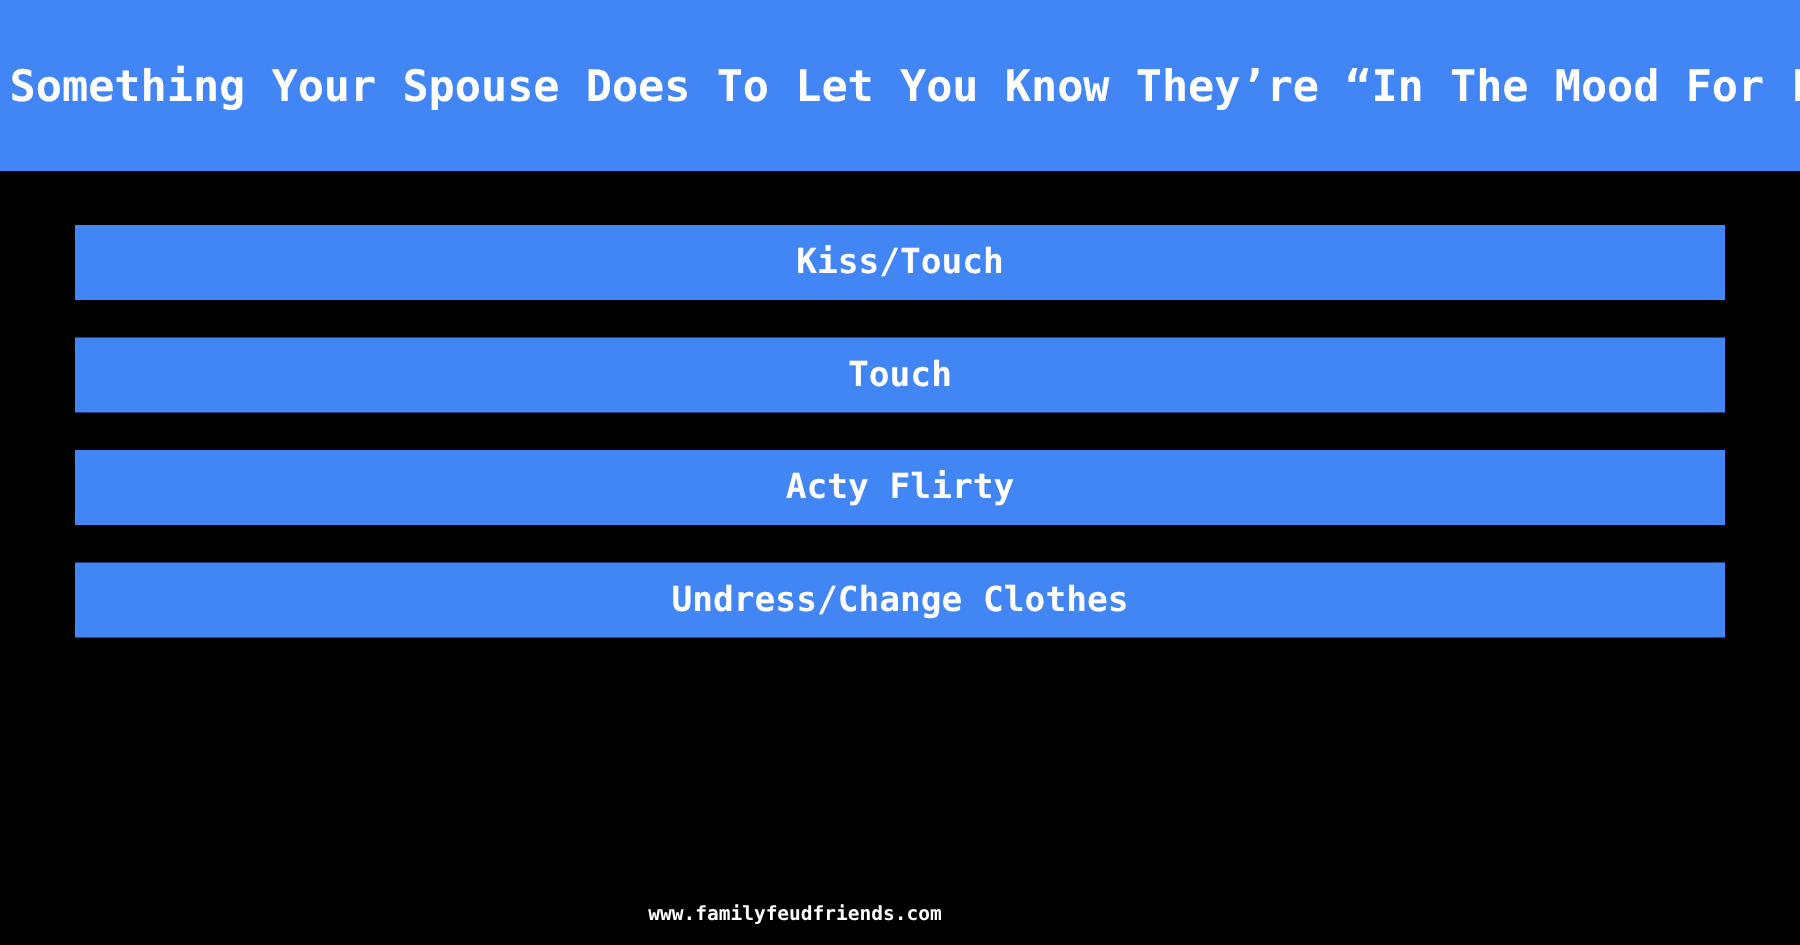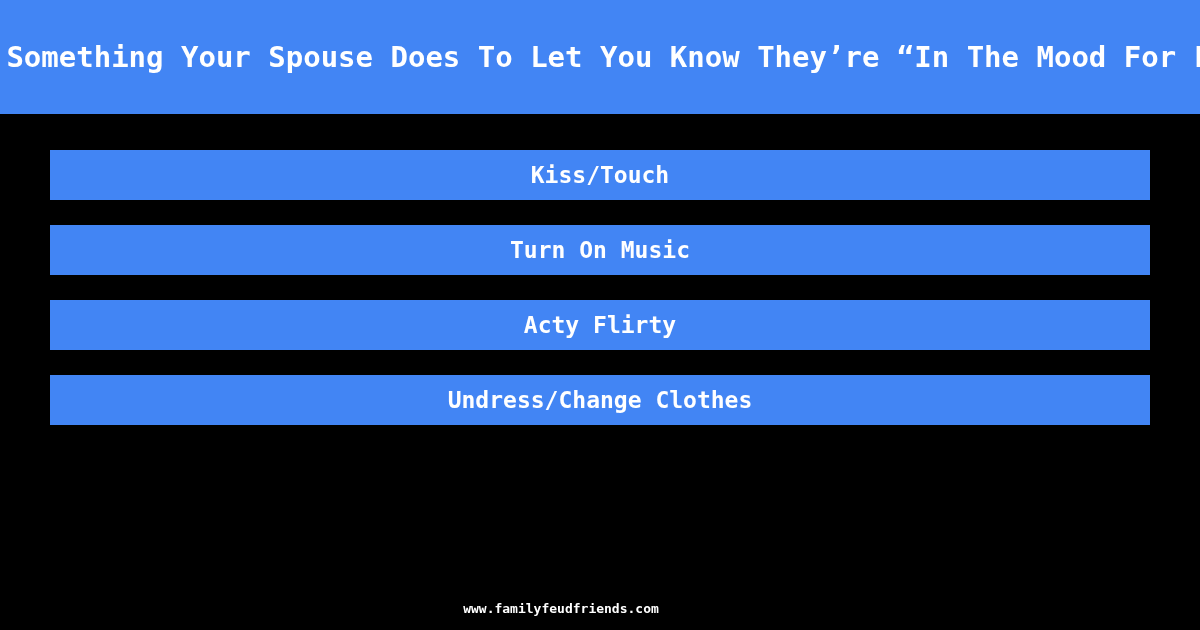--- a/index.html
+++ b/index.html
@@ -76,21 +76,20 @@
     text-align: center;
   }
 
   
   .footer {
     position: absolute;
     left: 0;
     top: 598px;
     width: 1060px;
     text-align: center;
-    padding-left: 31px;
   }
   .footer-text {
     color: #ffffff;
     font-family: "DejaVu Sans Mono", "Liberation Mono", monospace;
     font-weight: bold;
     font-size: 13px;
     letter-spacing: 0px;
   }
 </style>
 </head>
@@ -101,24 +100,24 @@
   <div class="header-band">
     <div class="header-title">Name Something Your Spouse Does To Let You Know They’re “In The Mood For Love”</div>
   </div>
 
   <div class="answers">
 
     <div class="answer-bar">
       <span class="answer-text">Kiss/Touch</span>
     </div>
 
+    <div class="answer-bar">
+      <span class="answer-text">Touch</span>
+    </div>
 
-    <div class="answer-bar">
-      <span class="answer-text">Turn On Music</span>
-    </div>
 
     <div class="answer-bar">
       <span class="answer-text">Acty Flirty</span>
     </div>
 
     <div class="answer-bar">
       <span class="answer-text">Undress/Change Clothes</span>
     </div>
 
   </div>

